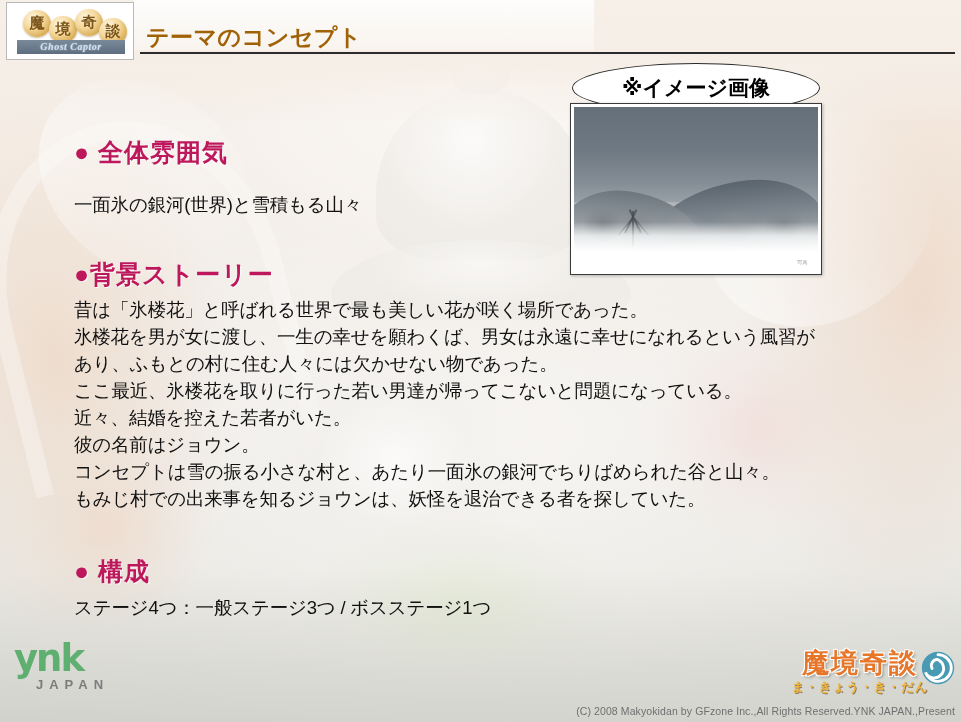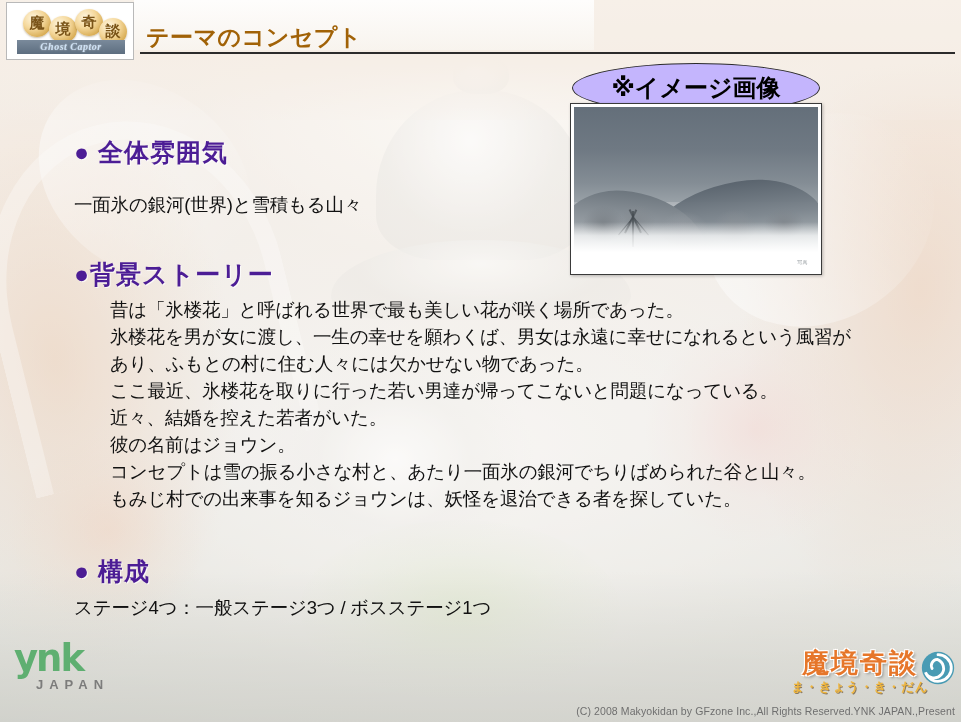--- a/index.html
+++ b/index.html
@@ -205,53 +205,53 @@
   }
 
   
   .section {
     position: absolute;
     left: 74px;
   }
   .heading {
     font-size: 25px;
     font-weight: bold;
-    color: #4c1d95;
+    color: #be185d;
     text-shadow: 1px 1px 0 rgba(255,255,255,0.75);
     white-space: nowrap;
     letter-spacing: 1px;
   }
   .body-line {
     font-size: 18.5px;
     color: #111111;
     white-space: nowrap;
     line-height: 27px;
     letter-spacing: -0.2px;
   }
 
   #sec-atmosphere { top: 136px; }
   #sec-atmosphere .body-line { margin-top: 22px; }
   #sec-story { top: 258px; }
   #sec-story .body-line { margin-top: 0; }
-  #sec-story .story-body { margin-top: 5px; margin-left: 36px; }
+  #sec-story .story-body { margin-top: 5px; }
   #sec-structure { top: 555px; }
   #sec-structure .body-line { margin-top: 6px; }
 
   
   .callout-oval {
     position: absolute;
     left: 572px; top: 63px;
     width: 248px; height: 50px;
     border-radius: 50%;
-    background: #c4b5fd;
+    background: #ffffff;
     border: 1.5px solid #2a2a2a;
     box-sizing: border-box;
     text-align: center;
     color: #000;
-    font-size: 24px;
+    font-size: 21px;
     font-weight: bold;
     line-height: 48px;
     white-space: nowrap;
   }
   .photo-frame {
     position: absolute;
     left: 570px; top: 103px;
     width: 252px; height: 172px;
     border: 1px solid #3a3a3a;
     background: #ffffff;

